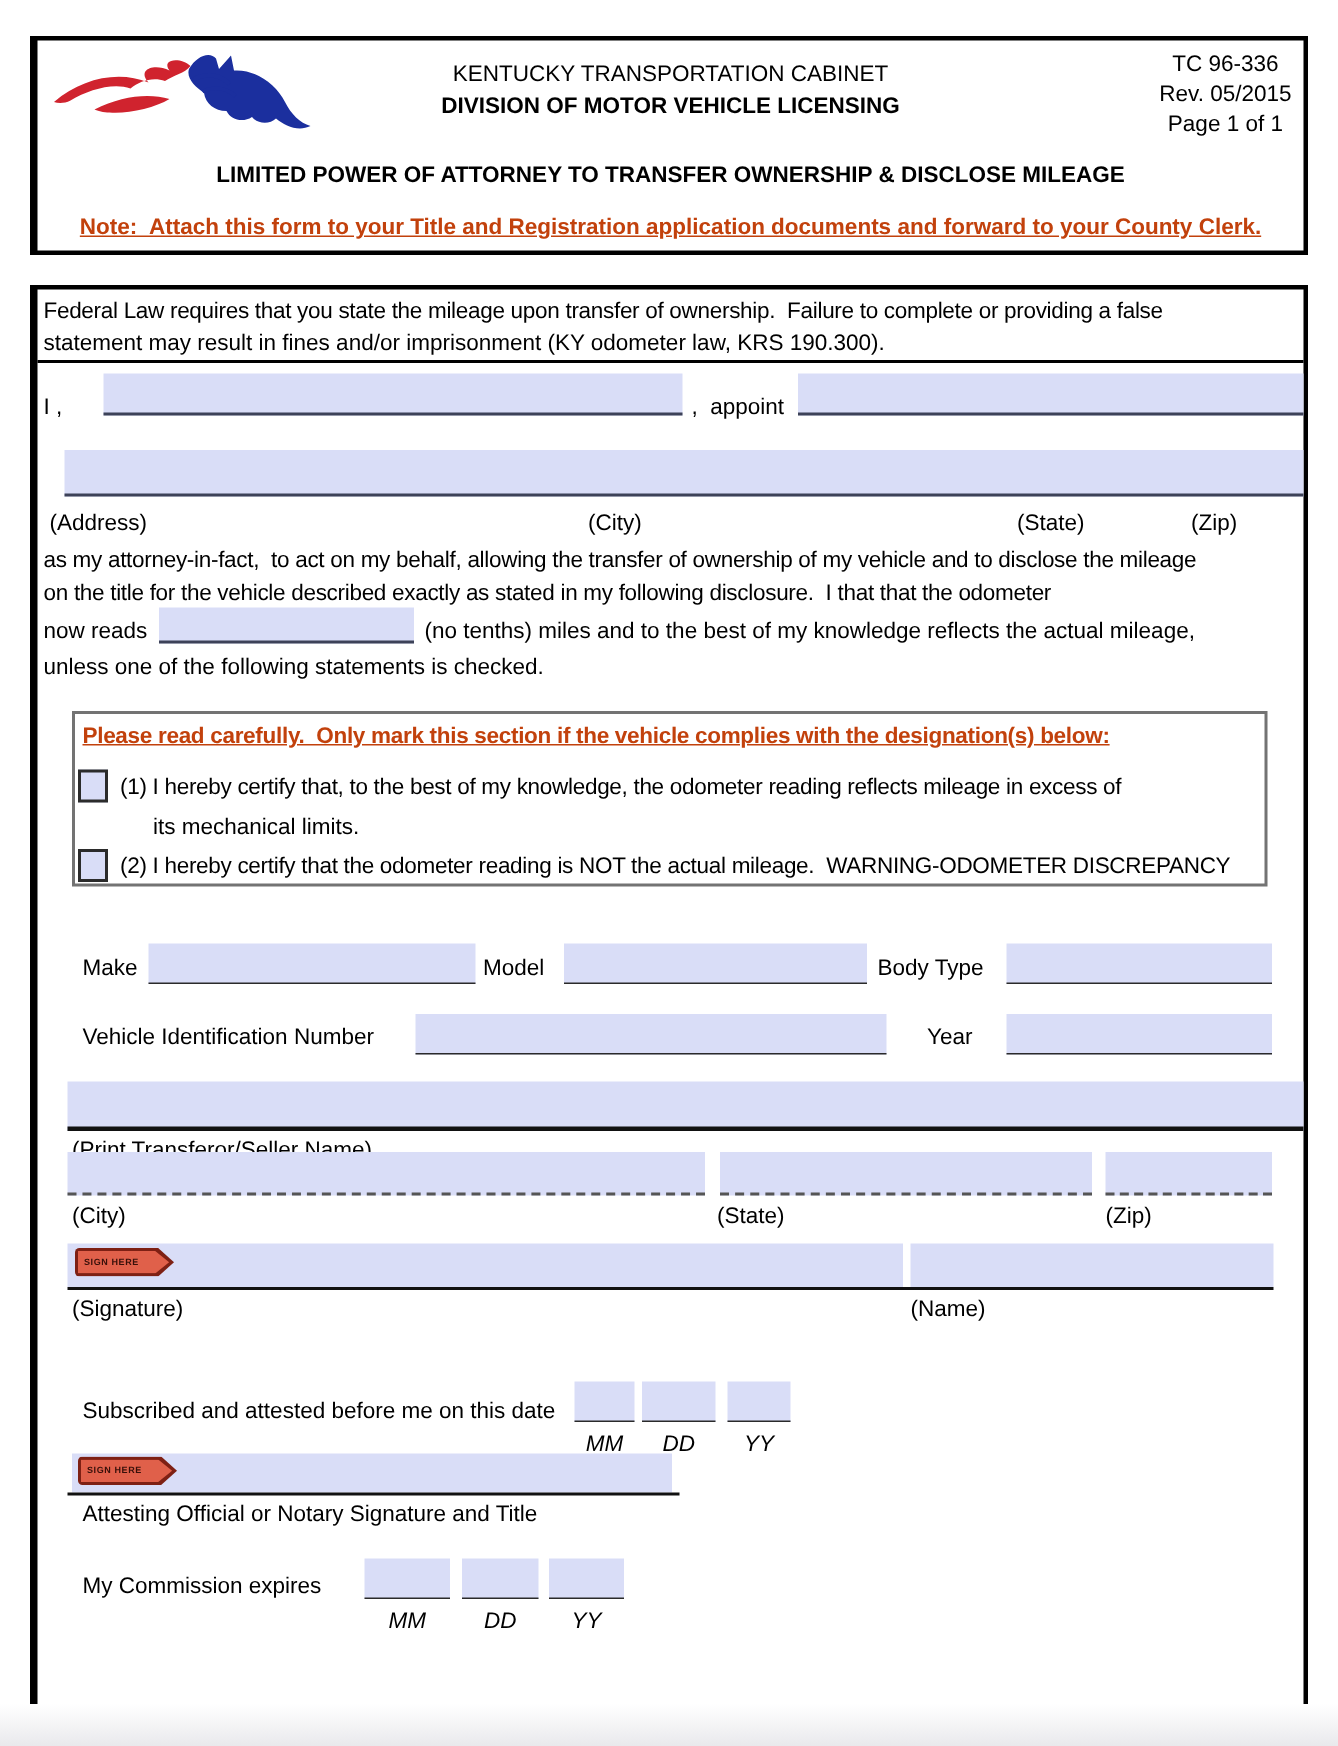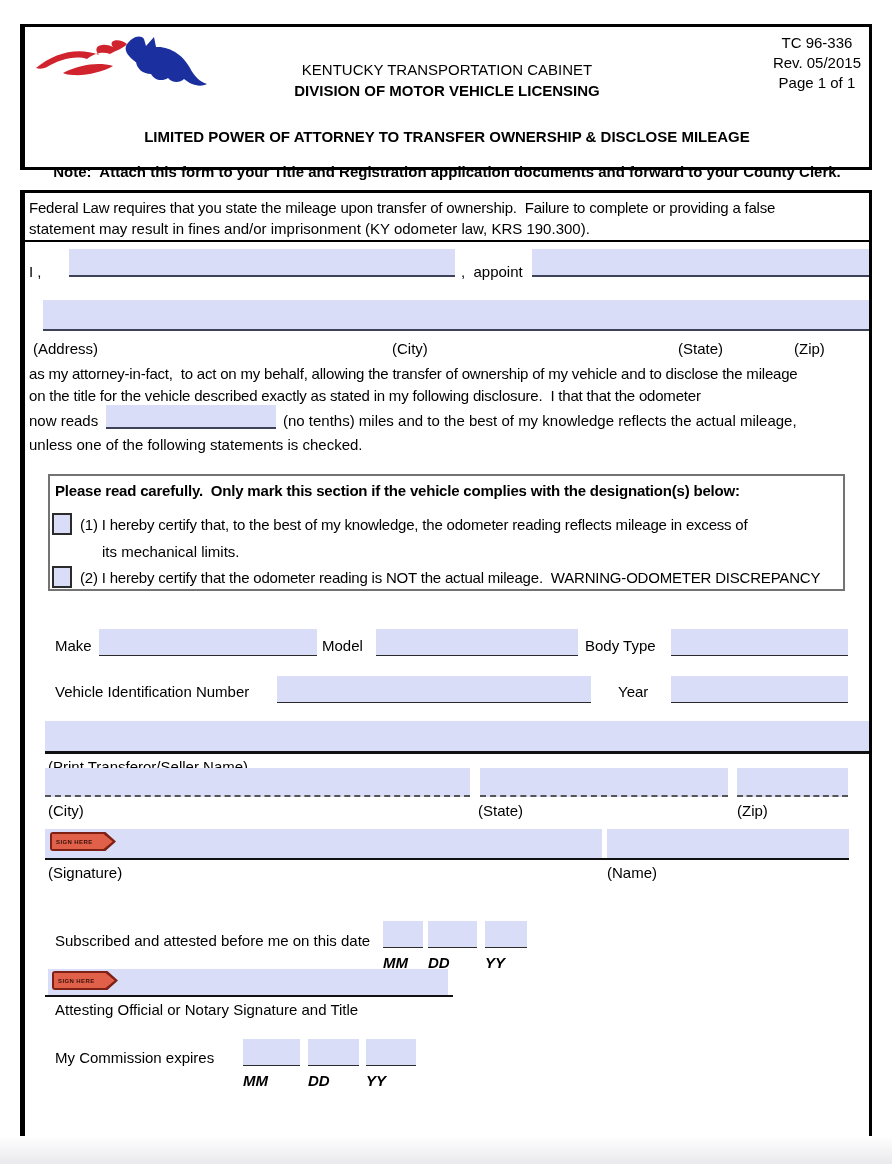--- a/index.html
+++ b/index.html
@@ -8,22 +8,22 @@
     position:relative; width:892px; height:1164px; overflow:hidden;
     background:#ffffff;
     font-family:"Liberation Sans", sans-serif;
     color:#000;
     font-size:15px;
   }
   .abs { position:absolute; }
   .t { white-space:pre; }                 
   .fit { letter-spacing:-0.2px; }
   .b { font-weight:bold; }
-  .red { color:#000000; }
-  .center { text-align:center;margin-top:20px; }
+  .red { color:#c2410c;text-decoration:underline; }
+  .center { text-align:center; }
 
   
   .header-box {
     position:absolute; left:20px; top:24px; width:852px; height:146px;
     border:3px solid #000; border-left-width:5px; background:#fff;
   }
   .main-box {
     position:absolute; left:20px; top:175px; width:852px; height:961px;
     border:3px solid #000; border-left-width:5px; border-bottom-width:6px;
     background:#fff;
@@ -39,21 +39,21 @@
   .ul-navy  { border-bottom:2px solid #3d4258; }
   .ul-thin  { border-bottom:1.5px solid #2a2a2a; }
   .ul-thick { border-bottom:3px solid #111; }
   .ul-dash  { border-bottom:2px dashed #555; }
 
   .checkbox {
     position:absolute; width:20px; height:22px;
     background:#d9ddf7; border:2px solid #2b2b2b;
   }
 
-  .mmddyy { font-style:italic; font-weight:bold; }
+  .mmddyy { font-style:italic; font-weight:normal; text-align:center; }
 
   
   .sign-arrow {
     position:absolute; width:66px; height:19px;
     clip-path:polygon(0 0, 84% 0, 100% 50%, 84% 100%, 0 100%);
     background:#7e2014; border-radius:3px;
     display:flex;
   }
   .sign-arrow .inner {
     margin:2px; flex:1;

